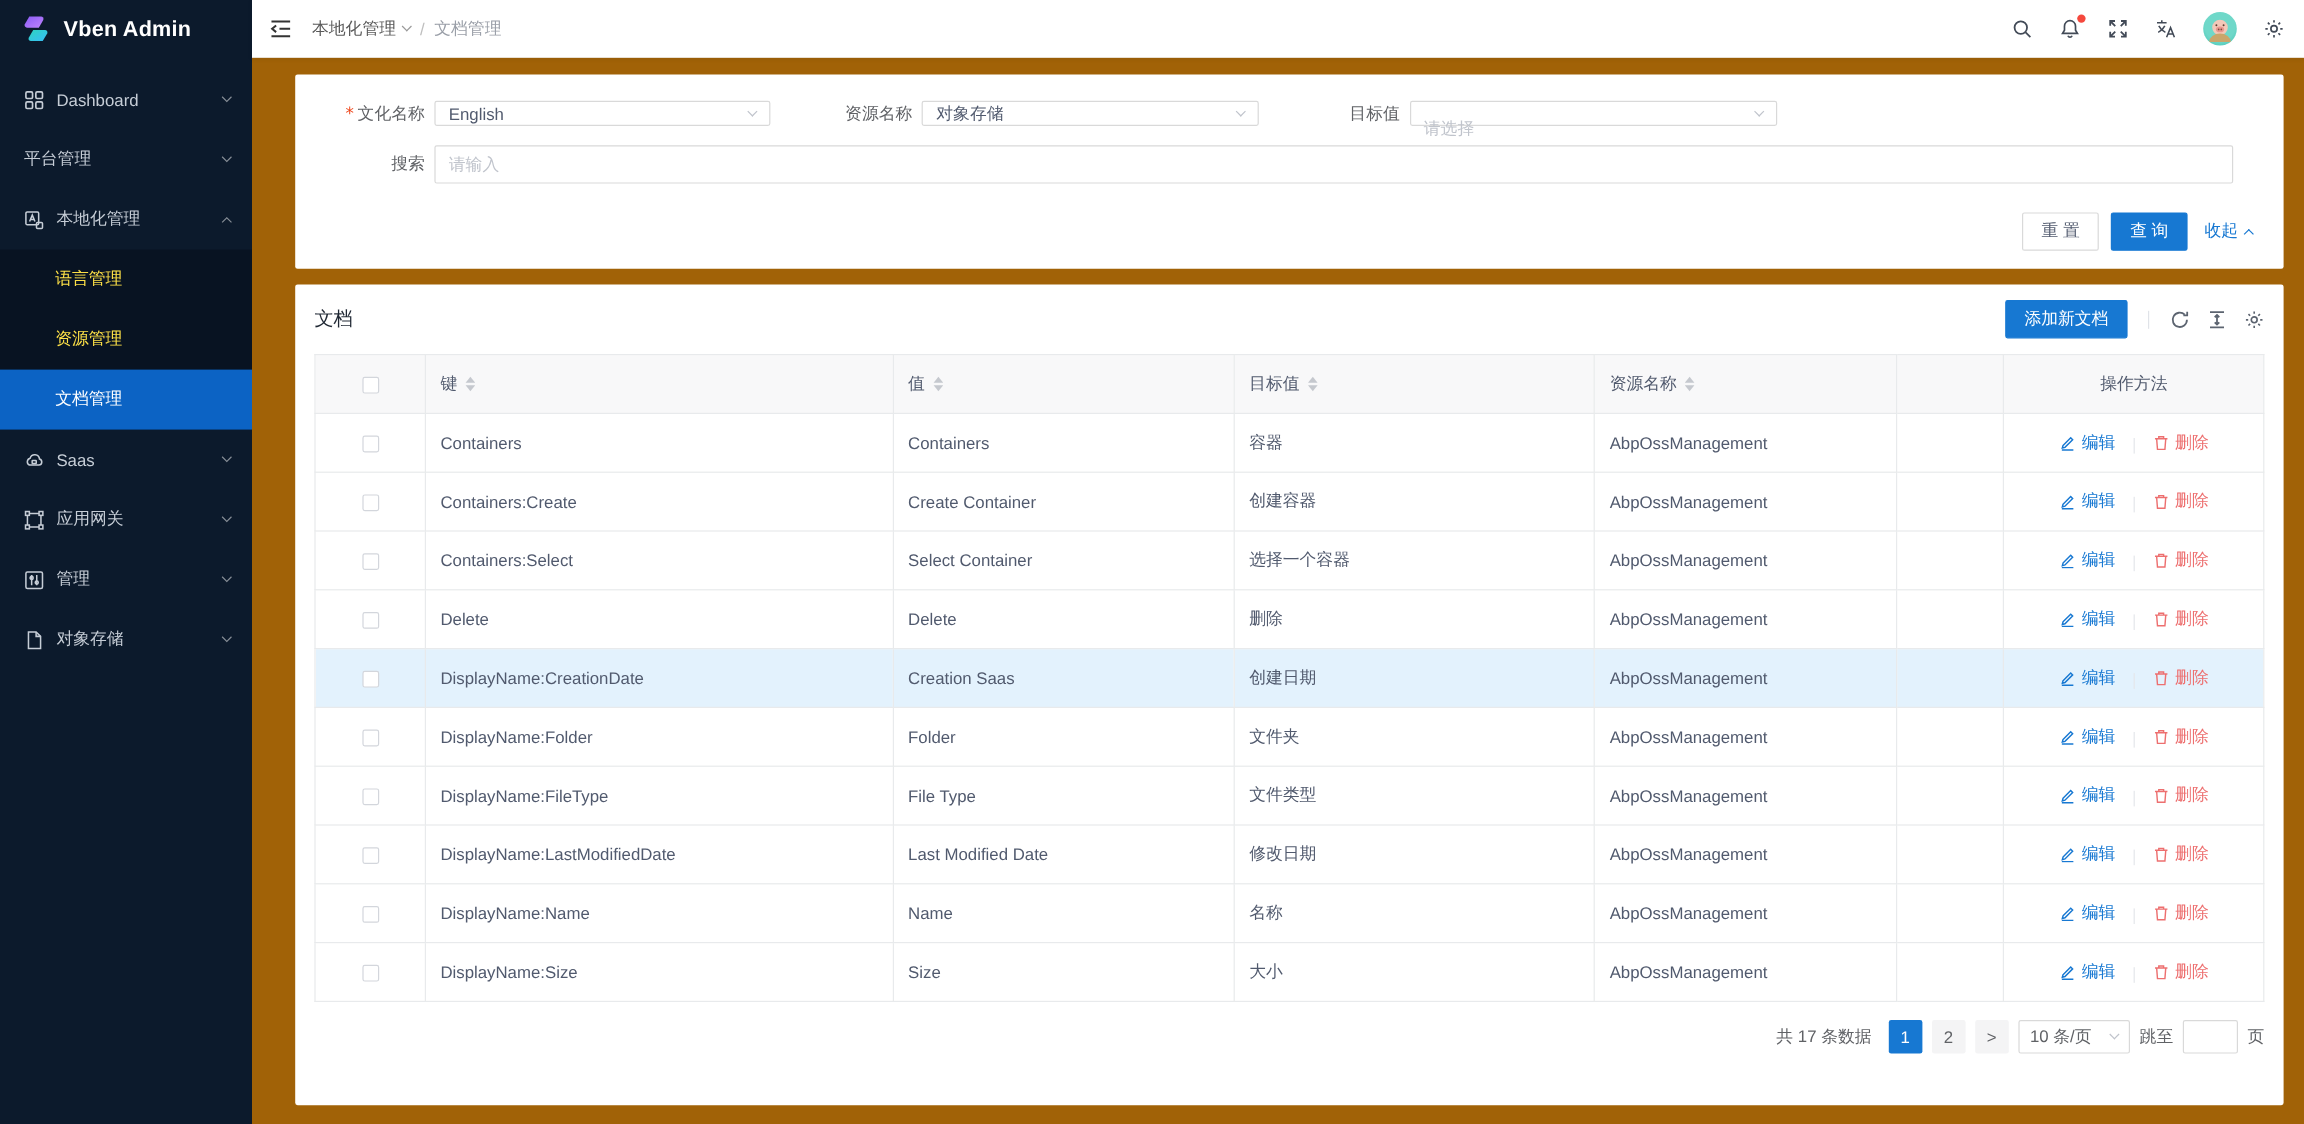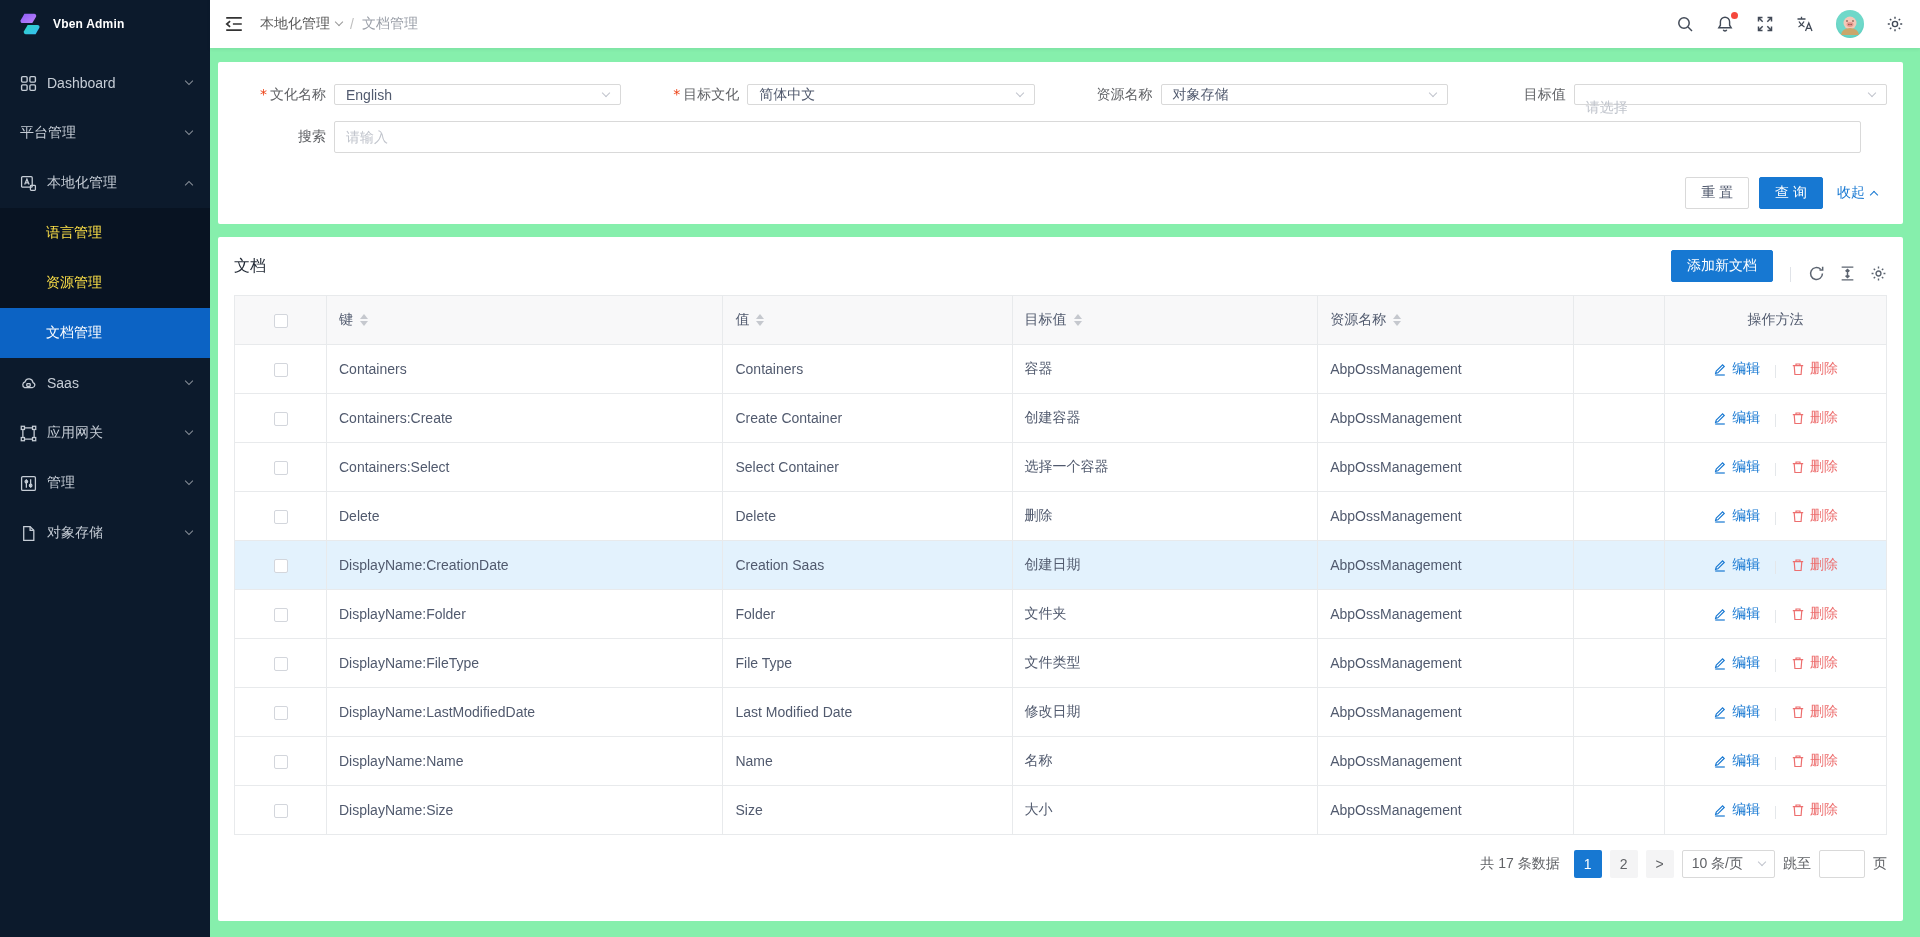--- a/index.html
+++ b/index.html
@@ -6,21 +6,21 @@
   html,body { width:1920px; height:937px; overflow:hidden; }
   body {
     font-family: "Liberation Sans", "DejaVu Sans", sans-serif;
     font-size: 14px; color:#515a6e; background:#f0f2f5;
   }
   .app { display:flex; width:1920px; height:937px; }
 
   
   .sidebar { width:210px; min-width:210px; background:#0c1a2c; display:flex; flex-direction:column; }
   .logo { height:48px; display:flex; align-items:center; gap:9px; padding-left:16px; }
-  .logo-title { color:#fff; font-weight:bold; font-size:12px; letter-spacing:.2px; }
+  .logo-title { color:#fff; font-weight:bold; font-size:18px; letter-spacing:.2px; }
   .menu { padding-top:10px; flex:1; }
   .menu-item { height:50px; display:flex; align-items:center; padding:0 18px 0 20px; color:#c6cdd6; cursor:pointer; }
   .menu-item .mi-icon { width:17px; height:17px; margin-right:10px; flex:none; color:#c6cdd6; }
   .menu-item .mi-label { flex:1; white-space:nowrap; overflow:hidden; }
   .menu-item .chevron { color:rgba(255,255,255,.5); }
   .submenu { background:#081322; }
   .submenu-item { height:50px; display:flex; align-items:center; padding-left:46px; color:#fde047; cursor:pointer; }
   .submenu-item.active { background:#0c63c4; color:#fff; }
 
   .chevron { display:inline-block; width:7px; height:7px; border-right:1.5px solid currentColor; border-bottom:1.5px solid currentColor; transform:rotate(45deg); margin-top:-4px; }
@@ -36,21 +36,21 @@
   .crumb { display:flex; align-items:center; gap:6px; cursor:pointer; }
   .crumb .chevron { color:#999; }
   .crumb-sep { color:#bfbfbf; }
   .crumb-current { color:#9a9fa8; }
   .topbar-right { display:flex; align-items:center; gap:22px; }
   .tb-icon { width:18px; height:18px; color:#424a57; cursor:pointer; position:relative; display:flex; }
   .badge-dot { position:absolute; top:-3px; right:-4px; width:7px; height:7px; border-radius:50%; background:#f5483d; }
   .avatar { width:28px; height:28px; border-radius:50%; background:radial-gradient(circle at 50% 42%, #6fd8c9 0 58%, #3bbfae 100%); display:flex; align-items:center; justify-content:center; cursor:pointer; overflow:hidden; }
 
   
-  .content { flex:1; background:#86efac; padding:14px 17px 16px 8px; display:flex; flex-direction:column; gap:13px; overflow:hidden; }
+  .content { flex:1; background:#a16207; padding:14px 17px 16px 36px; display:flex; flex-direction:column; gap:13px; overflow:hidden; }
   .card { background:#fff; border-radius:2px; }
 
   
   .filter-card { padding:22px 16px 15px; }
   .filter-row { display:flex; }
   .field { display:flex; align-items:center; width:25%; padding-right:26px; }
   .field:last-child { padding-right:0; }
   .f-label { width:92px; flex:none; text-align:right; margin-right:8px; color:#606266; white-space:nowrap; }
   .req::before { content:"*"; color:#ed4014; margin-right:3px; font-family:"DejaVu Sans", sans-serif; }
   .select { flex:1; height:21px; border:1px solid #d9d9d9; border-radius:2px; background:#fff; display:flex; align-items:center; justify-content:space-between; padding:0 11px; color:#515a6e; cursor:pointer; }
@@ -61,21 +61,21 @@
   .text-input::placeholder { color:#c0c4cc; }
   .filter-actions { display:flex; justify-content:flex-end; align-items:center; gap:10px; margin-top:24px; padding-right:10px; }
   .btn { height:32px; padding:0 15px; border-radius:2px; border:1px solid #d9d9d9; background:#fff; color:#515a6e; font:inherit; cursor:pointer; }
   .btn-primary { background:#1778d2; border-color:#1778d2; color:#fff; }
   .collapse-link { color:#1778d2; display:flex; align-items:center; gap:6px; cursor:pointer; margin-left:4px; }
 
   
   .table-card { padding:13px 16px 16px; flex:1; }
   .table-head { display:flex; align-items:center; justify-content:space-between; margin-bottom:13px; }
   .table-title { font-size:16px; color:#1f2733; }
-  .toolbar { display:flex; align-items:flex-end; gap:14px; }
+  .toolbar { display:flex; align-items:center; gap:14px; }
   .toolbar .v-divider { width:1px; height:15px; background:#e0e3e8; margin:0 3px; }
   .tool-icon { width:17px; height:17px; color:#5c6470; cursor:pointer; display:flex; }
 
   table { width:100%; border-collapse:collapse; table-layout:fixed; }
   th, td { border:1px solid #e8eaec; height:49px; padding:0 12px; text-align:left; font-weight:normal; color:#515a6e; overflow:hidden; white-space:nowrap; }
   th { background:#f8f8f9; }
   td.c, th.c { text-align:center; padding:0 4px; }
   tr.selected td { background:#e3f2fd; }
   .th-inner { display:inline-flex; align-items:center; gap:7px; }
   .sorter { display:inline-flex; flex-direction:column; gap:2px; }
@@ -285,27 +285,20 @@
     </header>
 
     <div class="content">
 
       <section class="card filter-card">
         <div class="filter-row">
           <div class="field">
             <label class="f-label req">文化名称</label>
             <div class="select">
               <span>English</span>
-              <i class="chevron sm"></i>
-            </div>
-          </div>
-          <div class="field">
-            <label class="f-label req">目标文化</label>
-            <div class="select">
-              <span>简体中文</span>
               <i class="chevron sm"></i>
             </div>
           </div>
           <div class="field">
             <label class="f-label">资源名称</label>
             <div class="select">
               <span>对象存储</span>
               <i class="chevron sm"></i>
             </div>
           </div>

